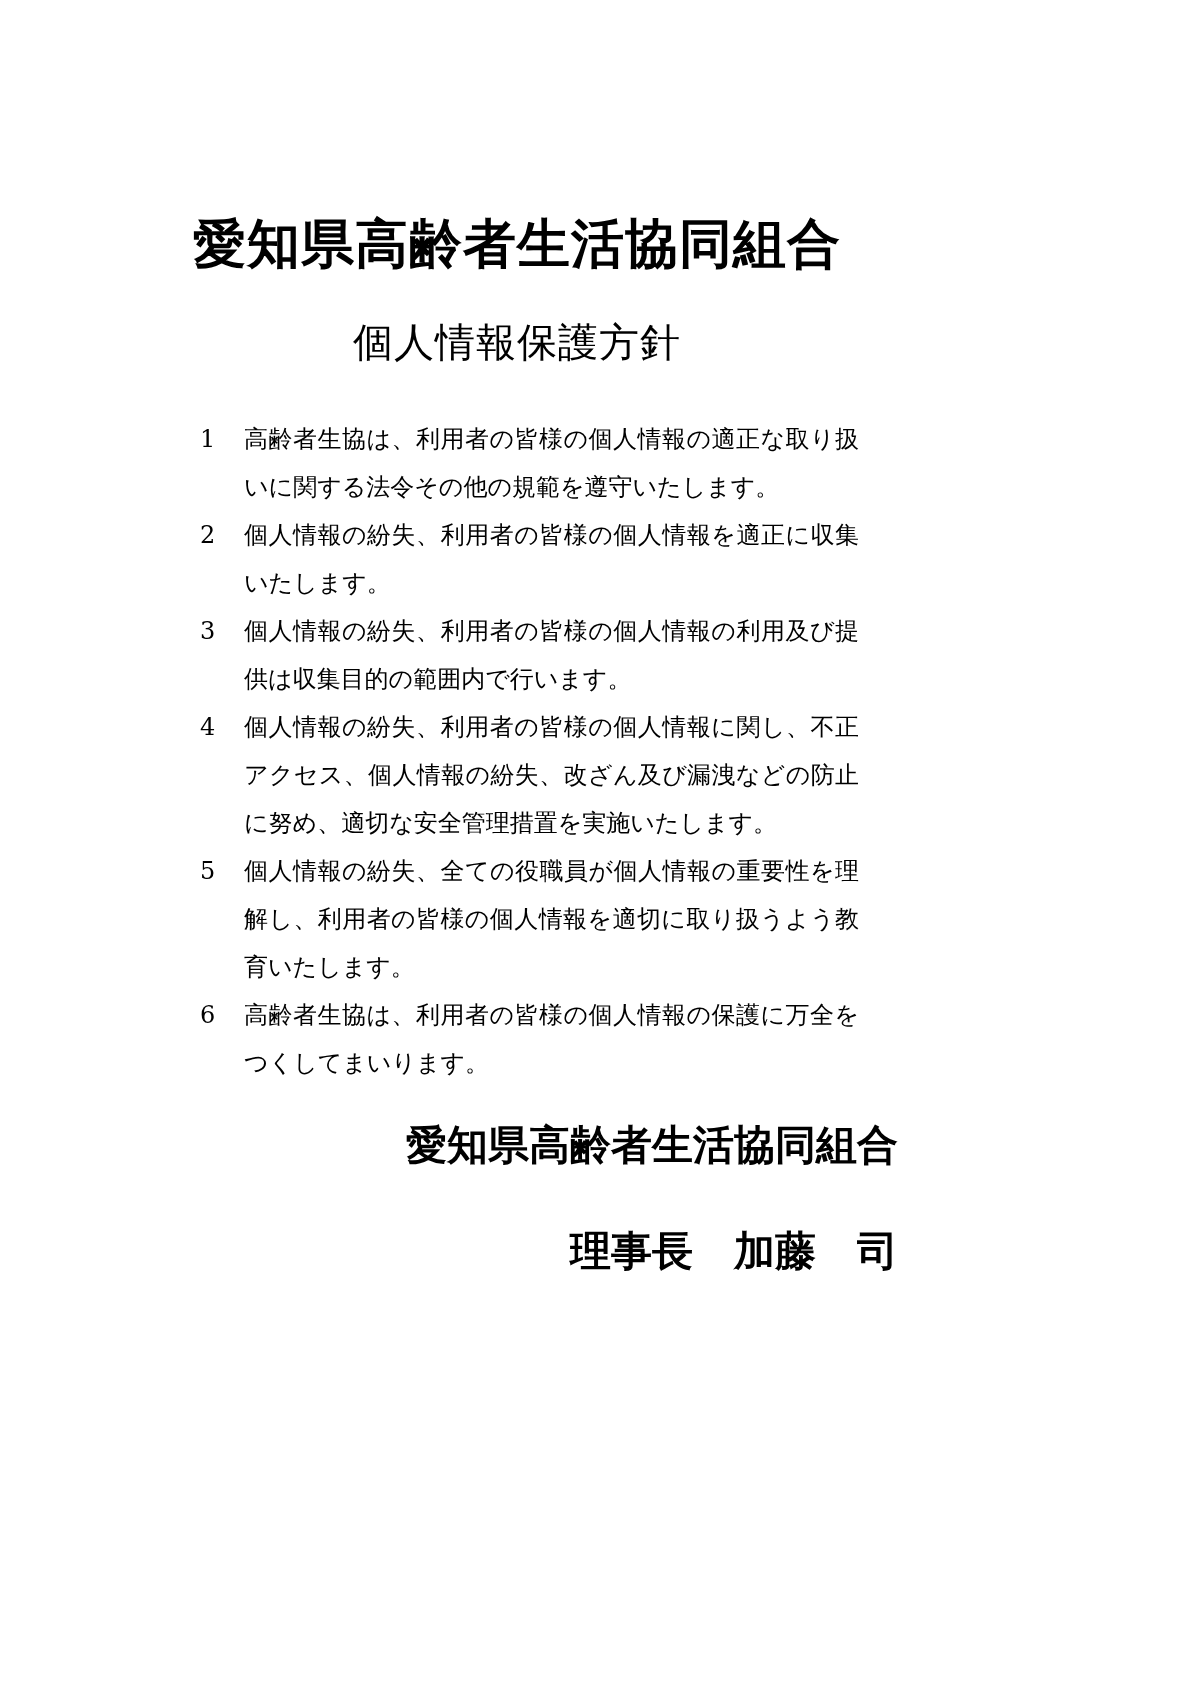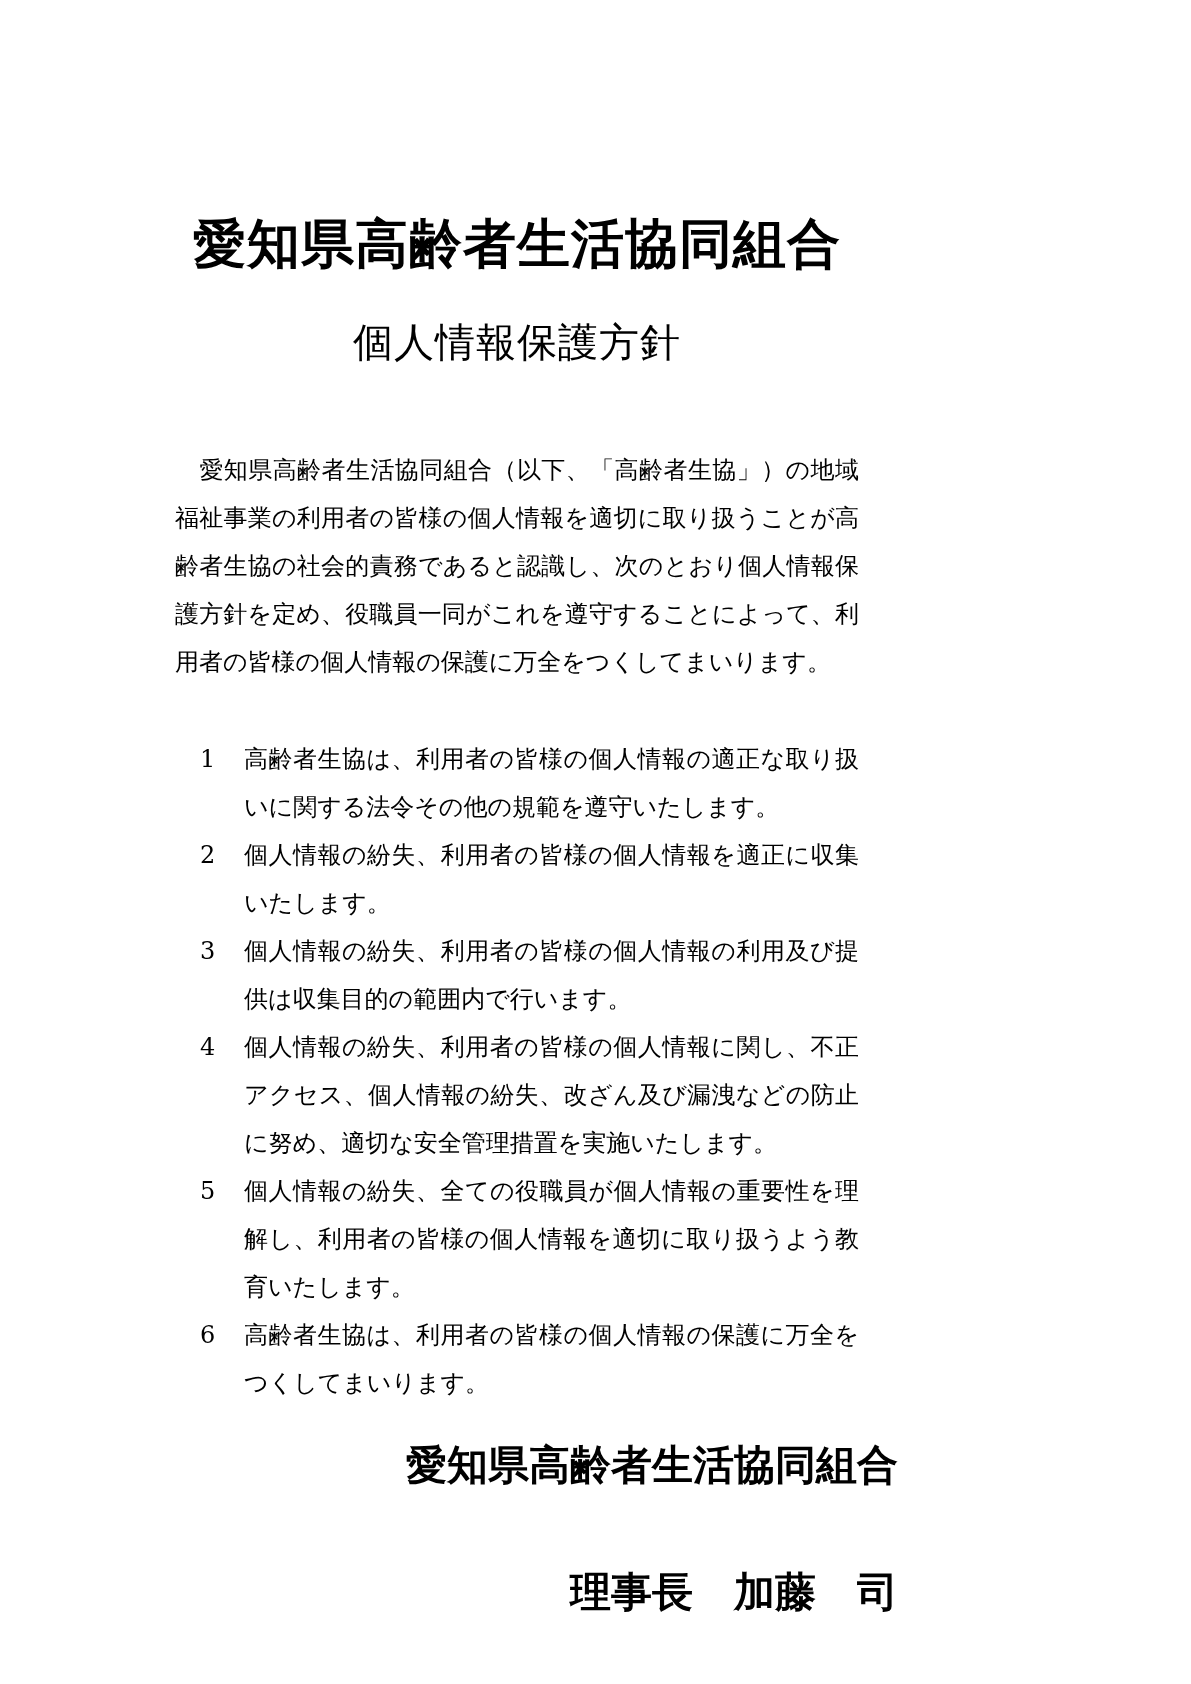--- a/index.html
+++ b/index.html
@@ -79,36 +79,35 @@
     margin: 33px -39px 0 0;
     text-align: right;
     font-weight: bold;
   }
   .sig-org {
     font-size: 41px;
     line-height: 50px;
     white-space: nowrap;
   }
   .sig-rep {
-    margin-top: 77px;
+    margin-top: 56px;
     font-size: 41px;
     line-height: 50px;
     white-space: nowrap;
   }
 </style>
 </head>
 <body>
 
 <div class="page">
 
   <h1 class="doc-title">愛知県高齢者生活協同組合</h1>
 
   <h2 class="doc-subtitle">個人情報保護方針</h2>
 
-  <p class="intro">　愛知県高齢者生活協同組合（以下、「高齢者生協」）の地域福祉事業の利用者の皆様の個人情報を適切に取り扱うことが高齢者生協の社会的責務であると認識し、次のとおり個人情報保護方針を定め、役職員一同がこれを遵守することによって、利用者の皆様の個人情報の保護に万全をつくしてまいります。</p>
 
   <ol class="items">
   <li class="item">
     <span class="num">1</span>
     <span class="txt">高齢者生協は、利用者の皆様の個人情報の適正な取り扱いに関する法令その他の規範を遵守いたします。</span>
   </li>
 
   <li class="item">
     <span class="num">2</span>
     <span class="txt">個人情報の紛失、利用者の皆様の個人情報を適正に収集いたします。</span>

